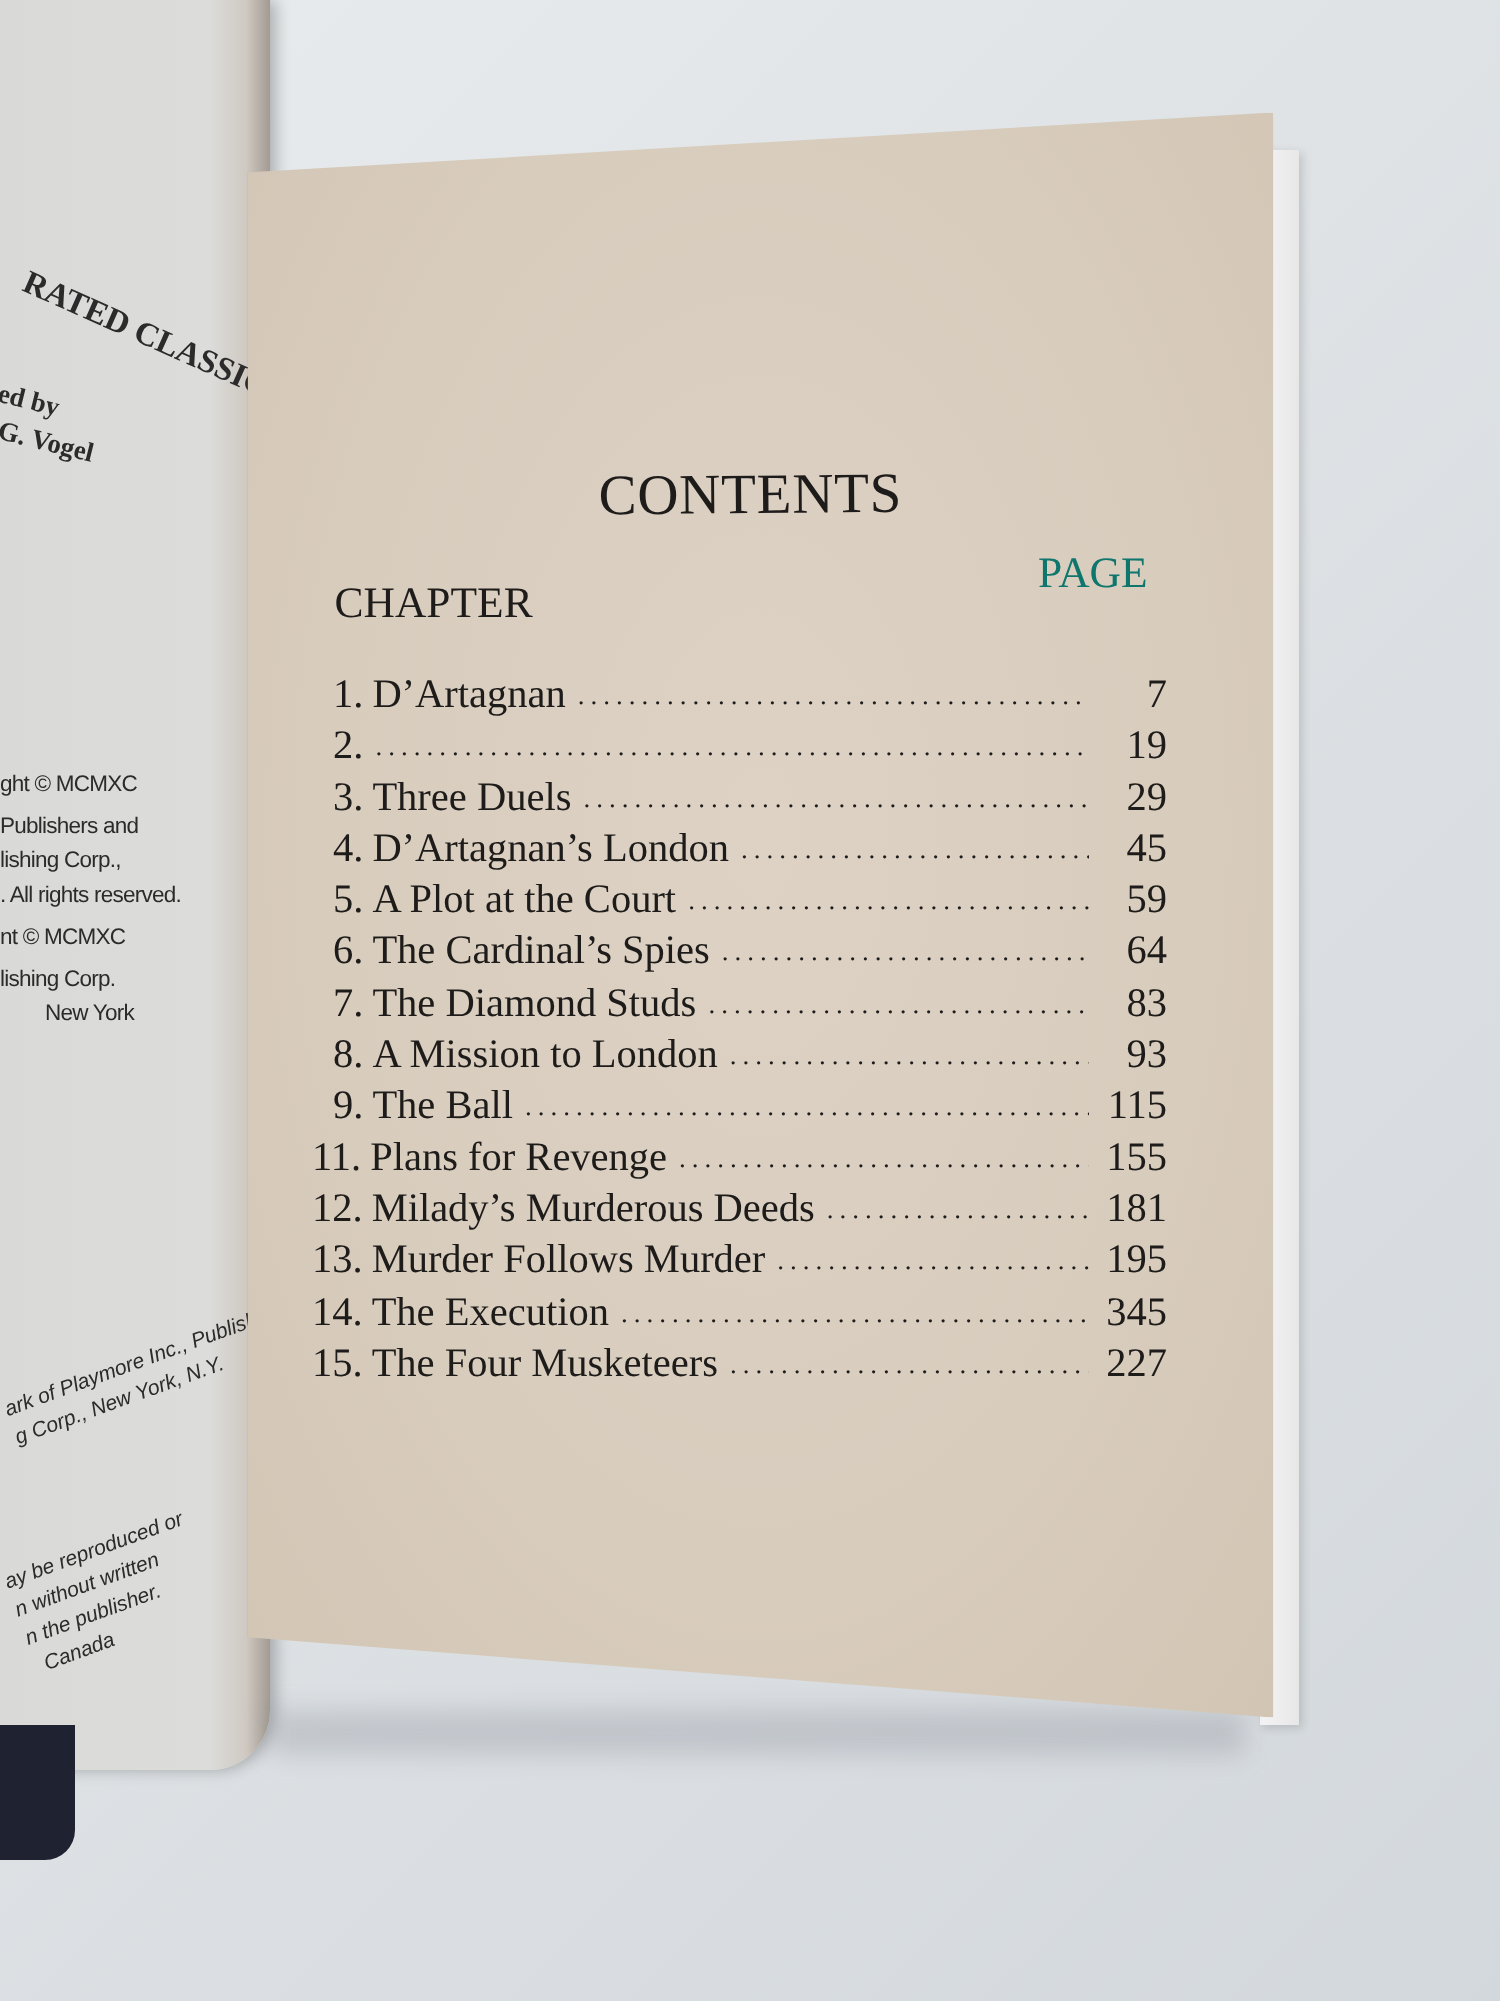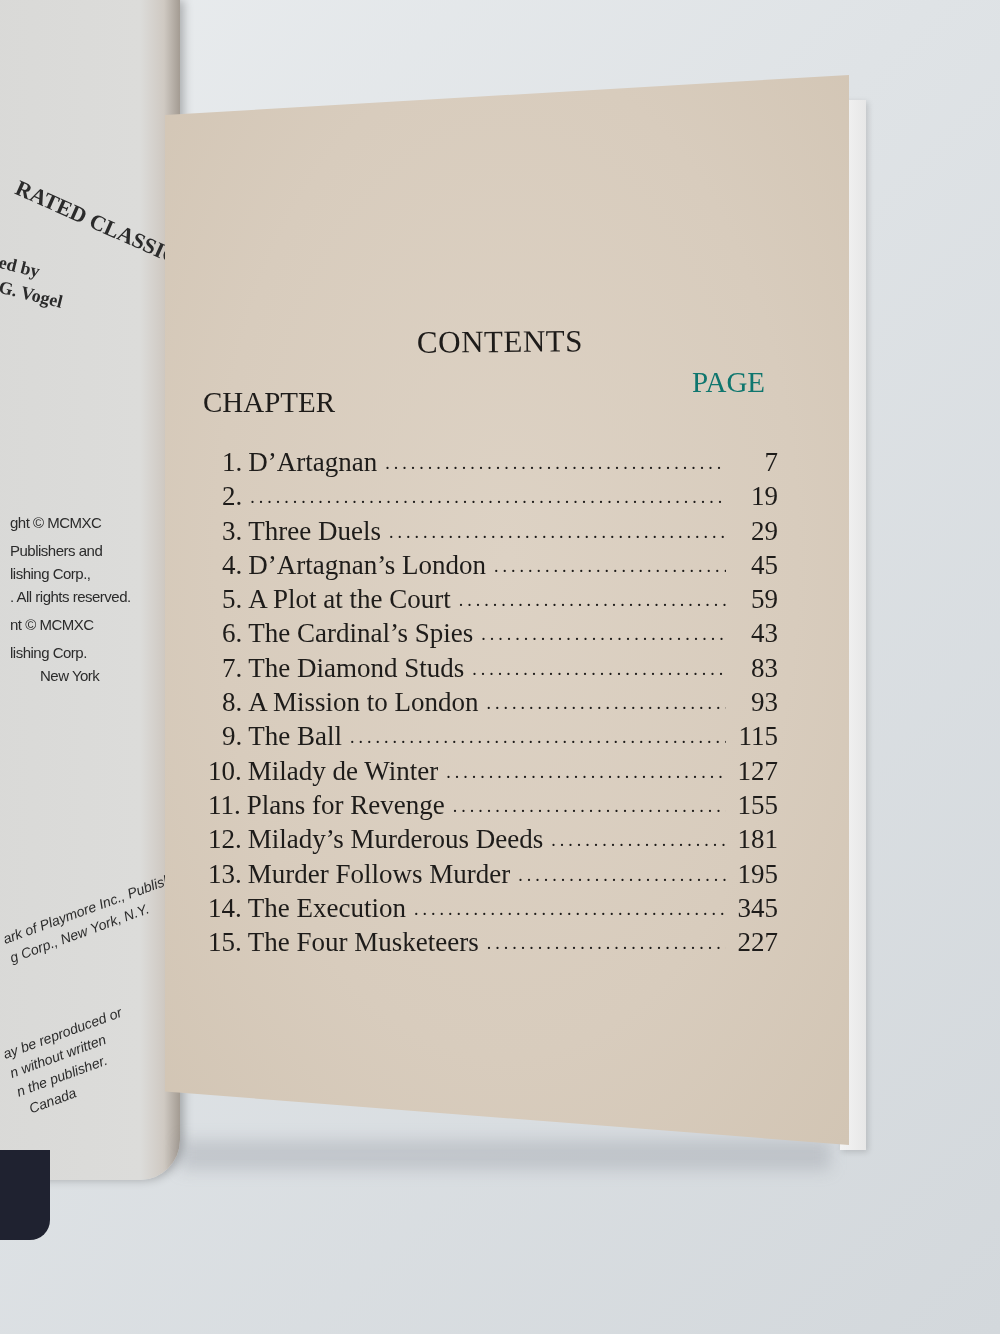--- a/index.html
+++ b/index.html
@@ -19,46 +19,46 @@
     .left-cover {
       position: absolute; left: -10px; top: 1150px; width: 60px; height: 90px;
       background: #1f2230; border-radius: 0 0 20px 0;
     }
     .left-text {
       position: absolute; color: #2b2b2b;
       font-family: "Liberation Sans", sans-serif; white-space: nowrap;
     }
     .lt-classics { left: 22px; top: 175px; font-family: "Liberation Serif", serif; font-weight: bold; font-size: 22px; transform: rotate(24deg); transform-origin: left top; }
     .lt-edited  { left: 2px; top: 250px; font-family: "Liberation Serif", serif; font-weight: bold; font-size: 18px; transform: rotate(14deg); transform-origin: left top; line-height: 24px; }
-    .lt-copy { left: 0; top: 512px; font-size: 15px; line-height: 22px; letter-spacing: -0.5px; padding-left: 10px; }
+    .lt-copy { left: 0; top: 512px; font-size: 15px; line-height: 22px; letter-spacing: -0.5px; }
     .lt-copy div { margin-bottom: 1px; }
     .lt-trademark { left: 0; top: 930px; font-size: 14px; line-height: 20px; transform: rotate(-20deg); transform-origin: left top; font-style: italic; }
     .lt-rights { left: 0; top: 1045px; font-size: 14px; line-height: 20px; transform: rotate(-20deg); transform-origin: left top; font-style: italic; }
     
     .backing {
       position: absolute; left: 840px; top: 100px; width: 26px; height: 1050px;
       background: linear-gradient(90deg, #f4f4f4, #e7e7e7);
       box-shadow: 2px 2px 6px rgba(0,0,0,0.15);
     }
     .right-page {
       position: absolute; left: 165px; top: 75px; width: 684px; height: 1070px;
       background: radial-gradient(ellipse at 50% 45%, #ddd2c4 0%, #d8ccbd 60%, #d2c5b4 100%);
       clip-path: polygon(0 40px, 100% 0, 100% 100%, 0 95%);
       box-shadow: 0 10px 20px rgba(0,0,0,0.2);
     }
     .page-shadow {
       position: absolute; left: 180px; top: 1140px; width: 650px; height: 30px;
       background: rgba(120,125,135,0.25); filter: blur(8px);
     }
     .toc-title {
-      position: absolute; left: 0; width: 1000px; top: 324px; text-align: center;
-      font-size: 31px; color: #1e1c1a; letter-spacing: 0.5px; padding-left: -10px;
+      position: absolute; left: 0; width: 1000px; top: 308px; text-align: center;
+      font-size: 38px; color: #1e1c1a; letter-spacing: 0.5px; padding-left: -10px;
     }
     .toc-title span { display: inline-block; transform: translateX(0px) rotate(-0.5deg); }
-    .col-chapter { position: absolute; left: 203px; top: 386px; font-size: 29px; color: #1e1c1a; text-align: center; }
+    .col-chapter { position: absolute; left: 223px; top: 386px; font-size: 29px; color: #1e1c1a; text-align: center; }
     .col-page { position: absolute; left: 692px; top: 366px; font-size: 29px; color: #0f766e; }
     .toc-list { position: absolute; left: 222px; top: 447px; width: 556px; }
     .toc-row {
       display: flex; align-items: baseline; height: 34.3px;
       font-size: 27px; color: #1e1c1a; white-space: nowrap;
     }
     .toc-row .num { display: inline-block; }
     .toc-row .title { padding-left: 6px; }
     .toc-row .dots {
       flex: 1; overflow: hidden; margin: 0 8px 0 8px; font-size: 18px; letter-spacing: 4px;
@@ -137,47 +137,41 @@
     <div class="toc-row">
         <span class="num">5.</span>
         <span class="title">A Plot at the Court</span>
         <span class="dots"></span>
         <span class="pg">59</span>
       </div>
     <div class="toc-row">
         <span class="num">6.</span>
         <span class="title">The Cardinal’s Spies</span>
         <span class="dots"></span>
-        <span class="pg">43</span>
+        <span class="pg">64</span>
       </div>
     <div class="toc-row">
         <span class="num">7.</span>
         <span class="title">The Diamond Studs</span>
         <span class="dots"></span>
         <span class="pg">83</span>
       </div>
     <div class="toc-row">
         <span class="num">8.</span>
         <span class="title">A Mission to London</span>
         <span class="dots"></span>
         <span class="pg">93</span>
       </div>
     <div class="toc-row">
         <span class="num">9.</span>
         <span class="title">The Ball</span>
         <span class="dots"></span>
         <span class="pg">115</span>
       </div>
     <div class="toc-row" style="margin-left:-14px">
-        <span class="num">10.</span>
-        <span class="title">Milady de Winter</span>
-        <span class="dots"></span>
-        <span class="pg">127</span>
-      </div>
-    <div class="toc-row" style="margin-left:-14px">
         <span class="num">11.</span>
         <span class="title">Plans for Revenge</span>
         <span class="dots"></span>
         <span class="pg">155</span>
       </div>
     <div class="toc-row" style="margin-left:-14px">
         <span class="num">12.</span>
         <span class="title">Milady’s Murderous Deeds</span>
         <span class="dots"></span>
         <span class="pg">181</span>

